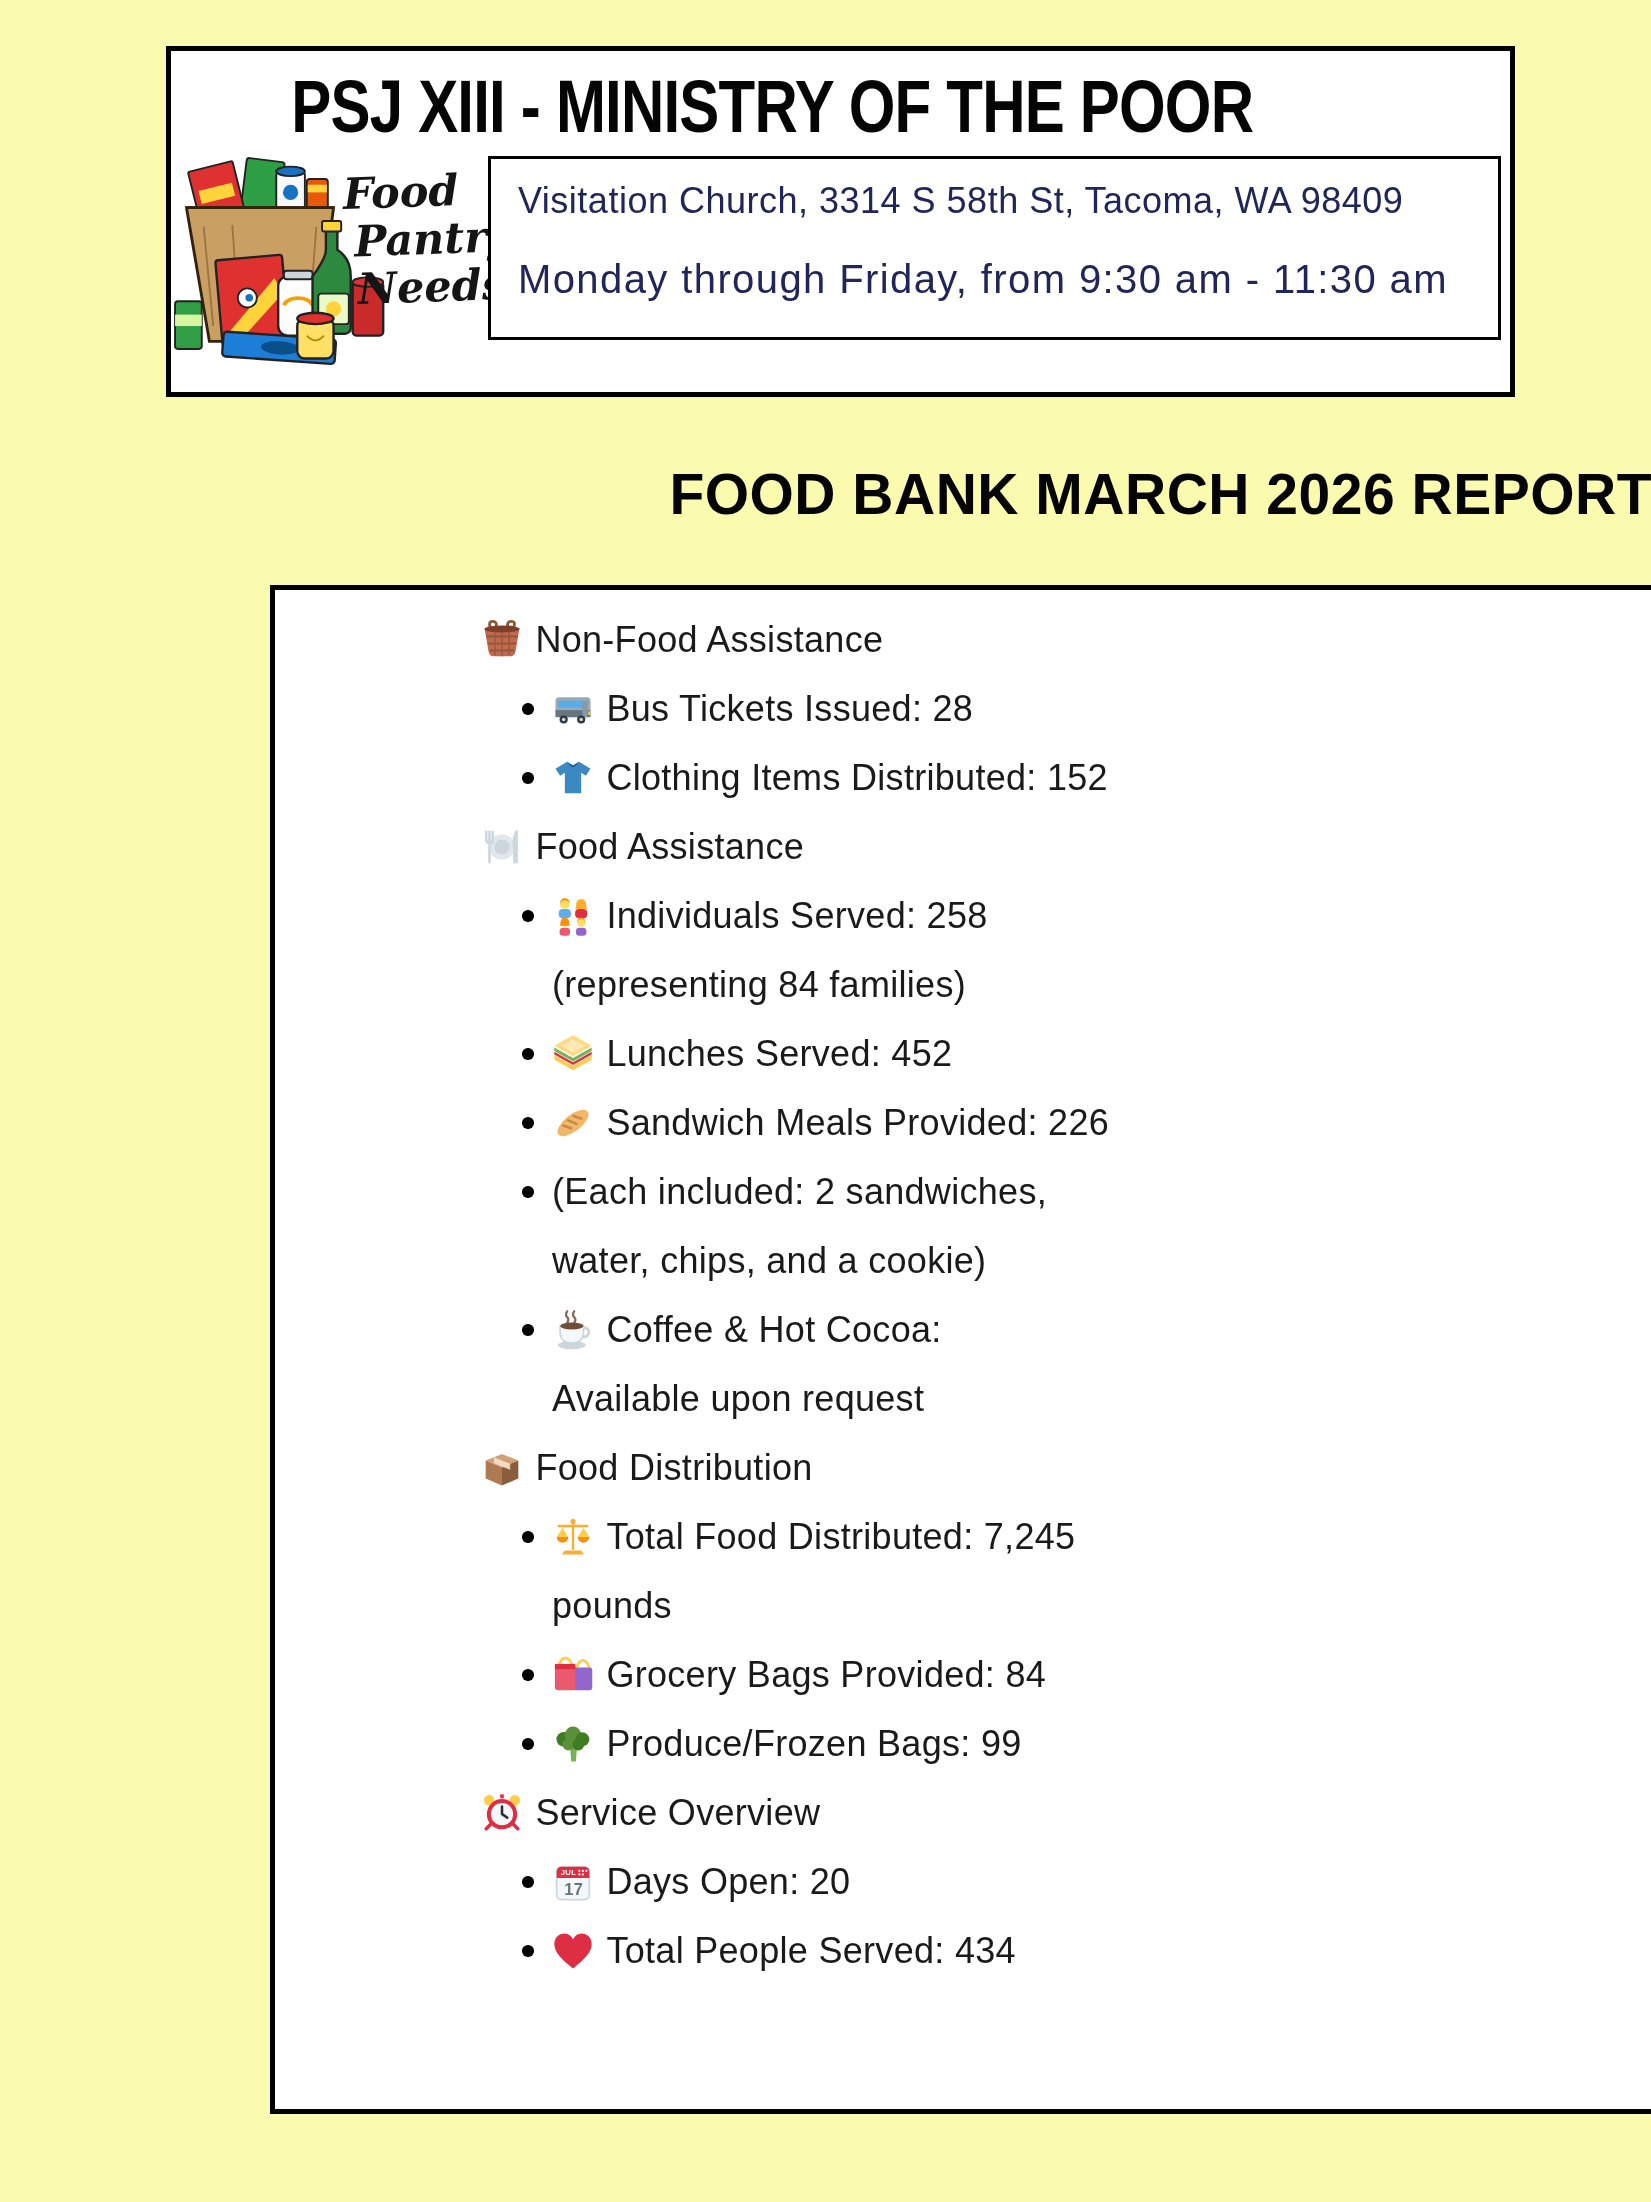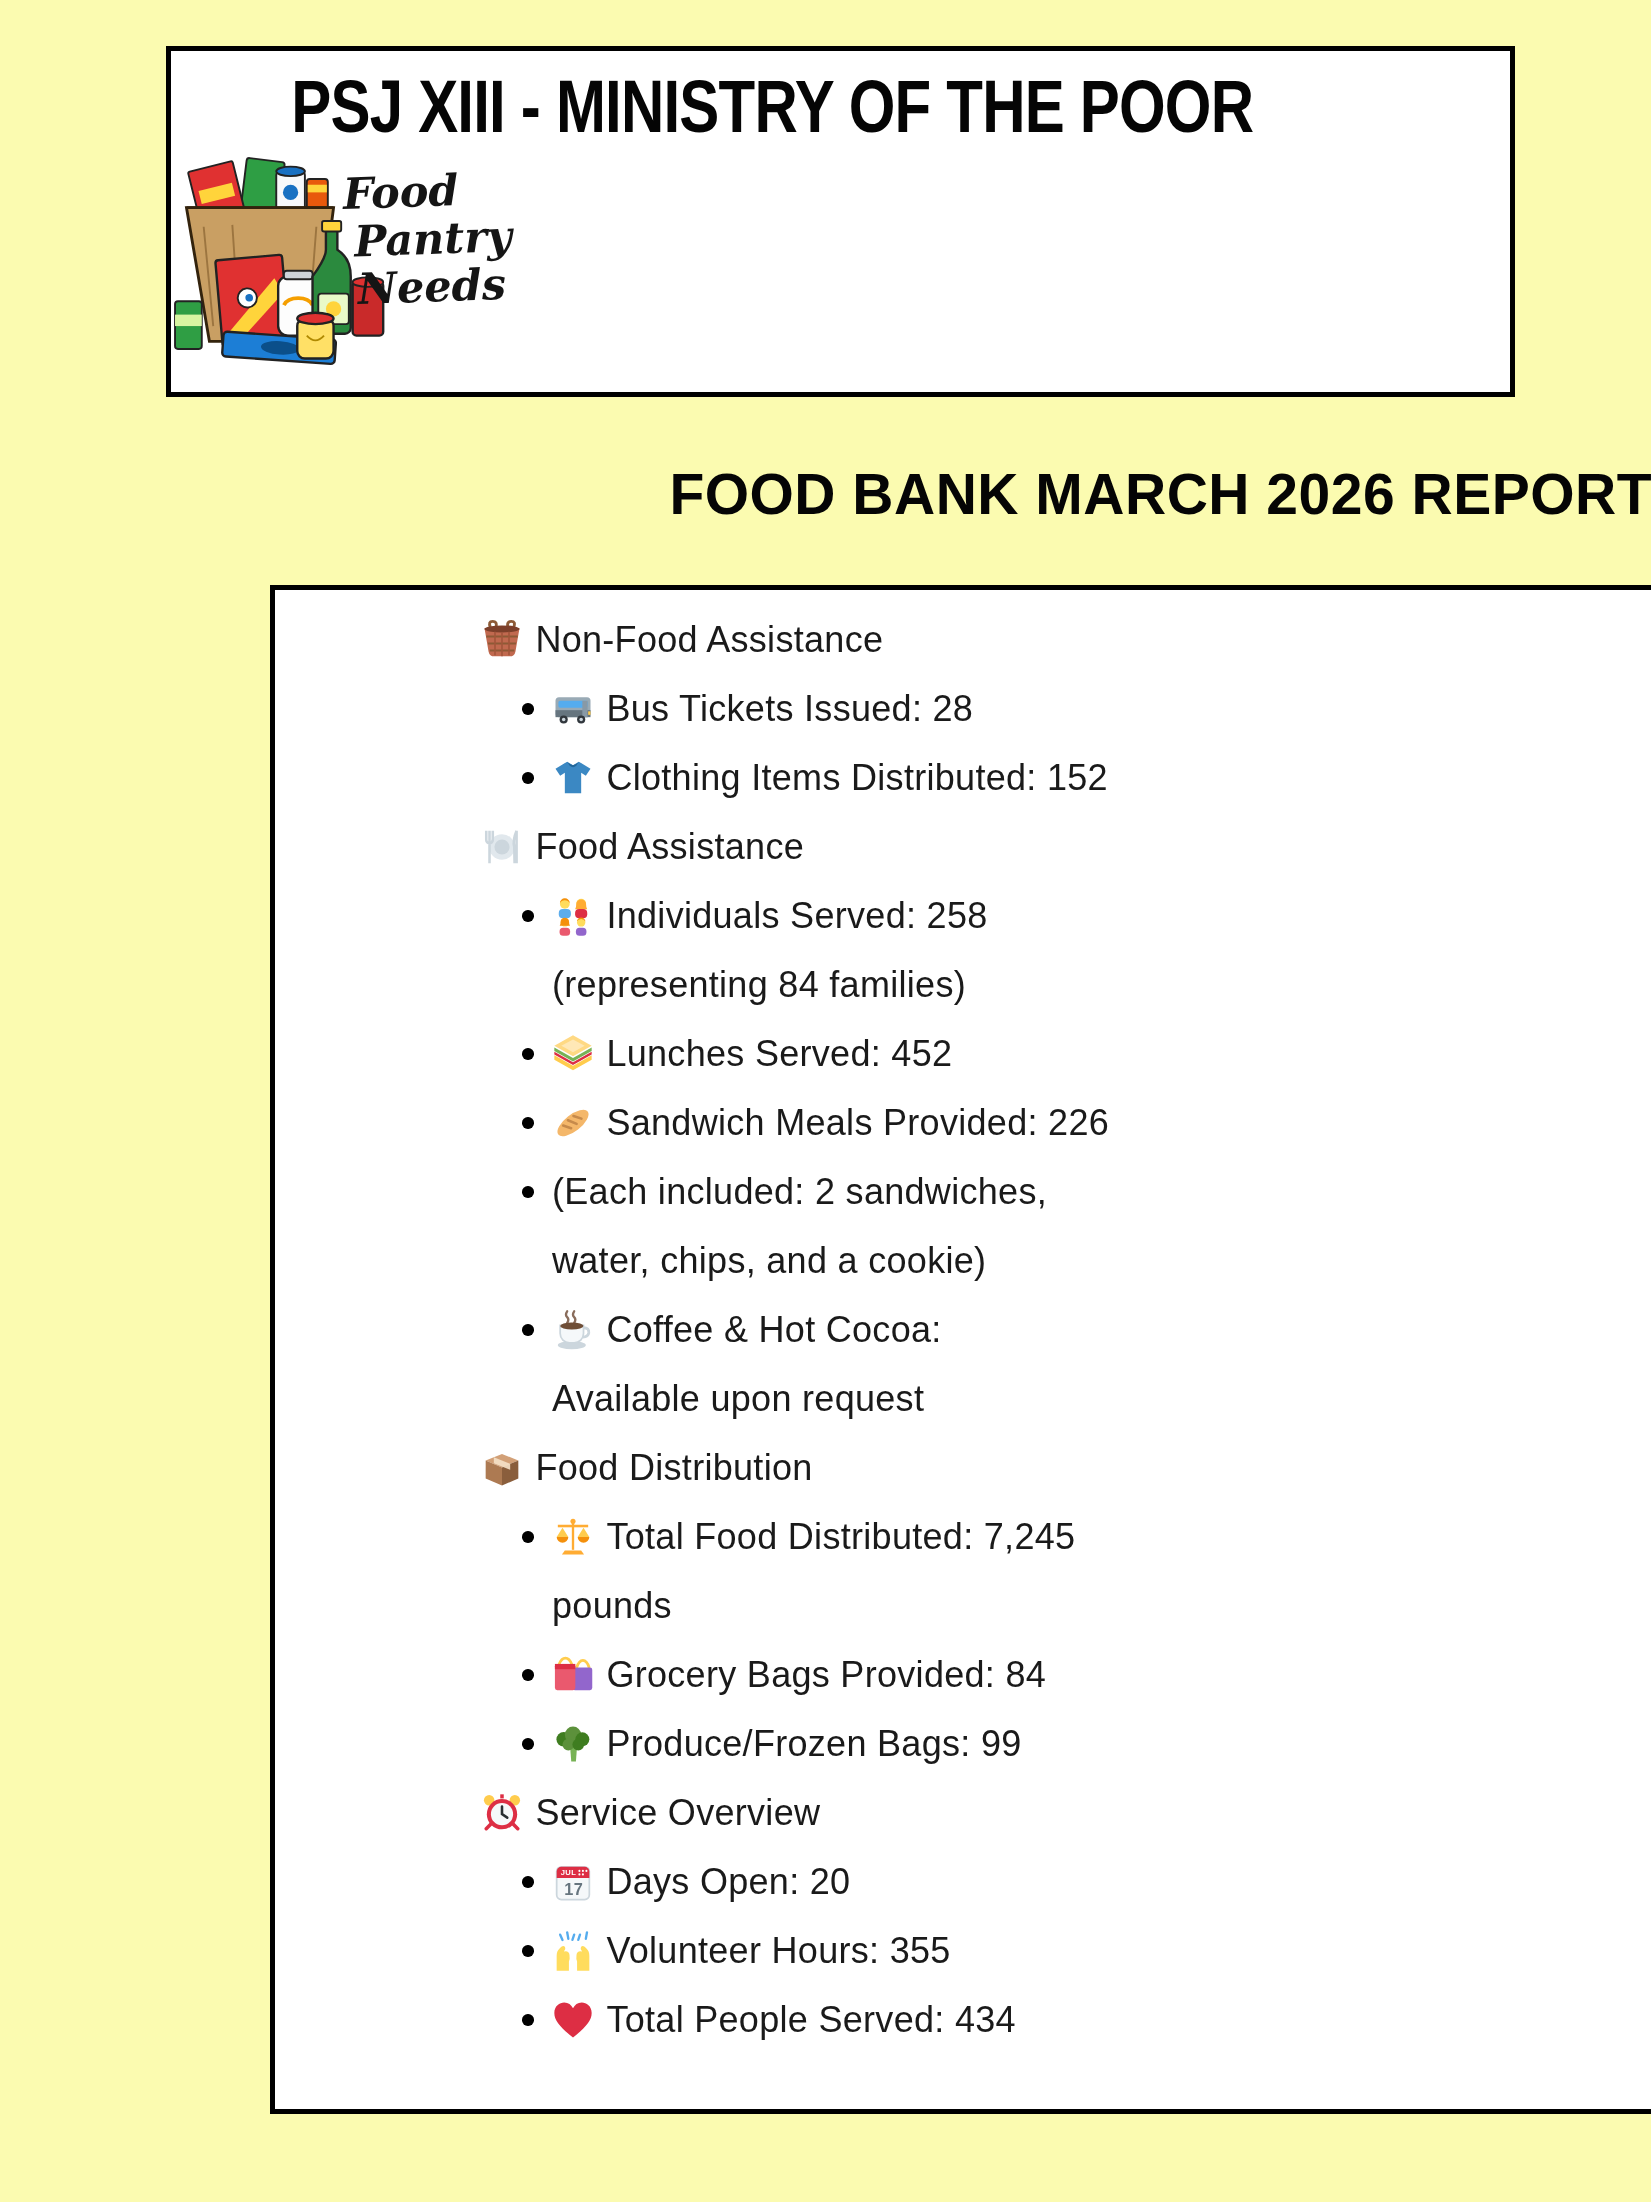--- a/index.html
+++ b/index.html
@@ -96,20 +96,24 @@
         <path d="M138 186 q9 10 18 0" stroke="#b08900" fill="none" stroke-width="2"></path>
 
         <g transform="rotate(-2 220 100)">
           <text class="logo-word" x="178" y="52">Food</text>
           <text class="logo-word" x="188" y="102">Pantry</text>
           <text class="logo-word" x="190" y="152">Needs</text>
         </g>
       </svg>
     </div>
 
+    <div class="info-box">
+      <div class="info-line1">Visitation Church, 3314 S 58th St, Tacoma, WA 98409</div>
+      <div class="info-line2">Monday through Friday, from 9:30 am - 11:30 am</div>
+    </div>
   </div>
 
   <div class="report-title">FOOD BANK MARCH 2026 REPORT</div>
 
   <div class="content-box">
     <div>
         <div class="section-header"><span class="emoji"><svg viewBox="0 0 36 36">
               <path d="M8 7 Q6 2 10 2 Q14 2 13 7" fill="none" stroke="#8d5a36" stroke-width="2.5"></path>
               <path d="M23 7 Q22 2 26 2 Q30 2 28 7" fill="none" stroke="#8d5a36" stroke-width="2.5"></path>
               <path d="M3 8 h30 l-3.5 20 a5 5 0 0 1 -5 4 H11.5 a5 5 0 0 1 -5 -4 Z" fill="#c1694f"></path>
@@ -229,26 +233,20 @@
                 <path d="M4 9 a4 4 0 0 1 4 -4 h20 a4 4 0 0 1 4 4 v5.5 H4 Z" fill="#dd2e44"></path>
                 <text x="7.5" y="12.2" font-size="6.5" font-weight="bold" fill="#fff" font-family="Liberation Sans, sans-serif">JUL</text>
                 <circle cx="23.5" cy="8.5" r=".9" fill="#fff"></circle>
                 <circle cx="26.5" cy="8.5" r=".9" fill="#fff"></circle>
                 <circle cx="29.5" cy="8.5" r=".9" fill="#fff"></circle>
                 <circle cx="23.5" cy="11.5" r=".9" fill="#fff"></circle>
                 <circle cx="26.5" cy="11.5" r=".9" fill="#fff"></circle>
                 <text x="10.5" y="29" font-size="14" font-weight="bold" fill="#66757f" font-family="Liberation Sans, sans-serif">17</text>
               </svg></span><span class="item-text">Days Open: 20</span></li>
           <li class="item"><span class="emoji"><svg viewBox="0 0 36 36">
-                <path d="M7 4 l2 4.5 M13 2 l1 5.5 M19 4 l-1.5 4.5" stroke="#55acee" stroke-width="2" stroke-linecap="round" fill="none"></path>
-                <path d="M24 4 l-1.5 4.5 M30 2 l-1 5.5" stroke="#55acee" stroke-width="2" stroke-linecap="round" fill="none"></path>
-                <path d="M4 35 V22 q0 -4 2.5 -6.2 l1.5 -1.4 q2.2 -1.6 3.2 .4 t-1 3.6 q4.3 -1 4.8 3 t-.5 5.6 v8 Z" fill="#ffdc5d"></path>
-                <path d="M32 35 V22 q0 -4 -2.5 -6.2 L28 14.4 q-2.2 -1.6 -3.2 .4 t1 3.6 q-4.3 -1 -4.8 3 t.5 5.6 v8 Z" fill="#ffdc5d"></path>
-              </svg></span><span class="item-text">Volunteer Hours: 355</span></li>
-          <li class="item"><span class="emoji"><svg viewBox="0 0 36 36">
                 <path d="M18 33 C8 25 2 19 2 12 2 6 6.5 3 10.5 3 14 3 16.5 5 18 8 19.5 5 22 3 25.5 3 29.5 3 34 6 34 12 34 19 28 25 18 33 Z" fill="#dd2e44"></path>
               </svg></span><span class="item-text">Total People Served: 434</span></li>
         </ul>
       </div>
   </div>
 
 </div>
 
 
 </body></html>

